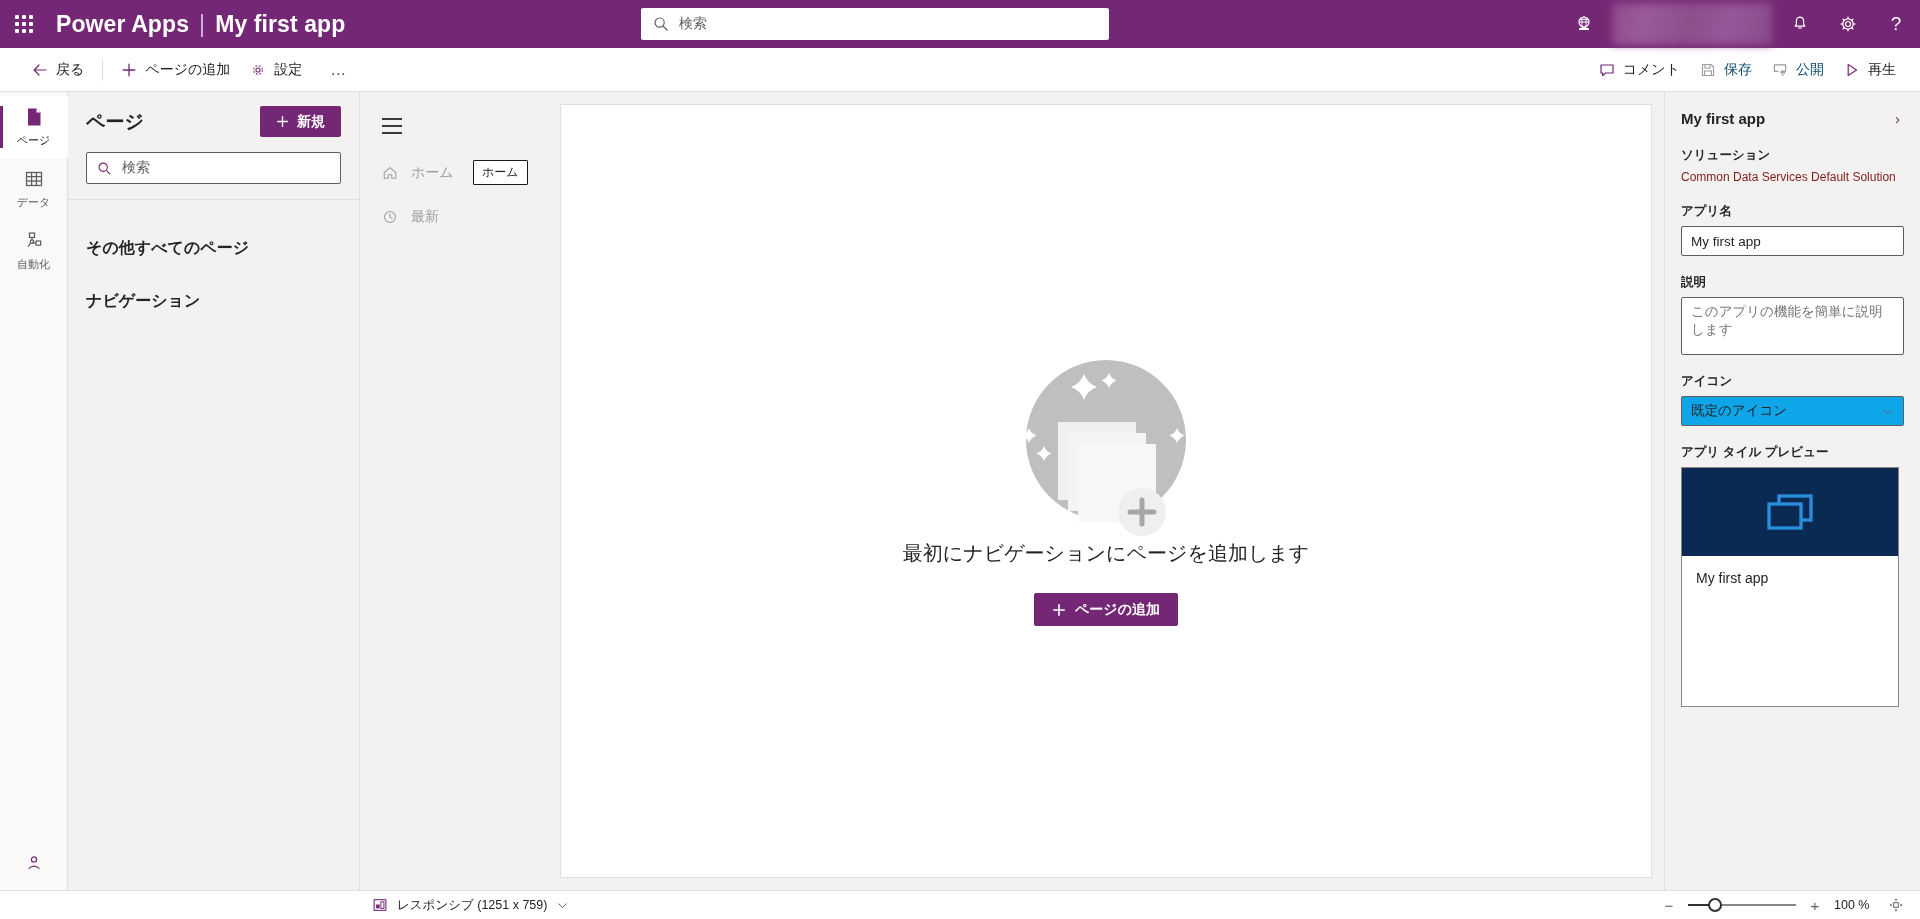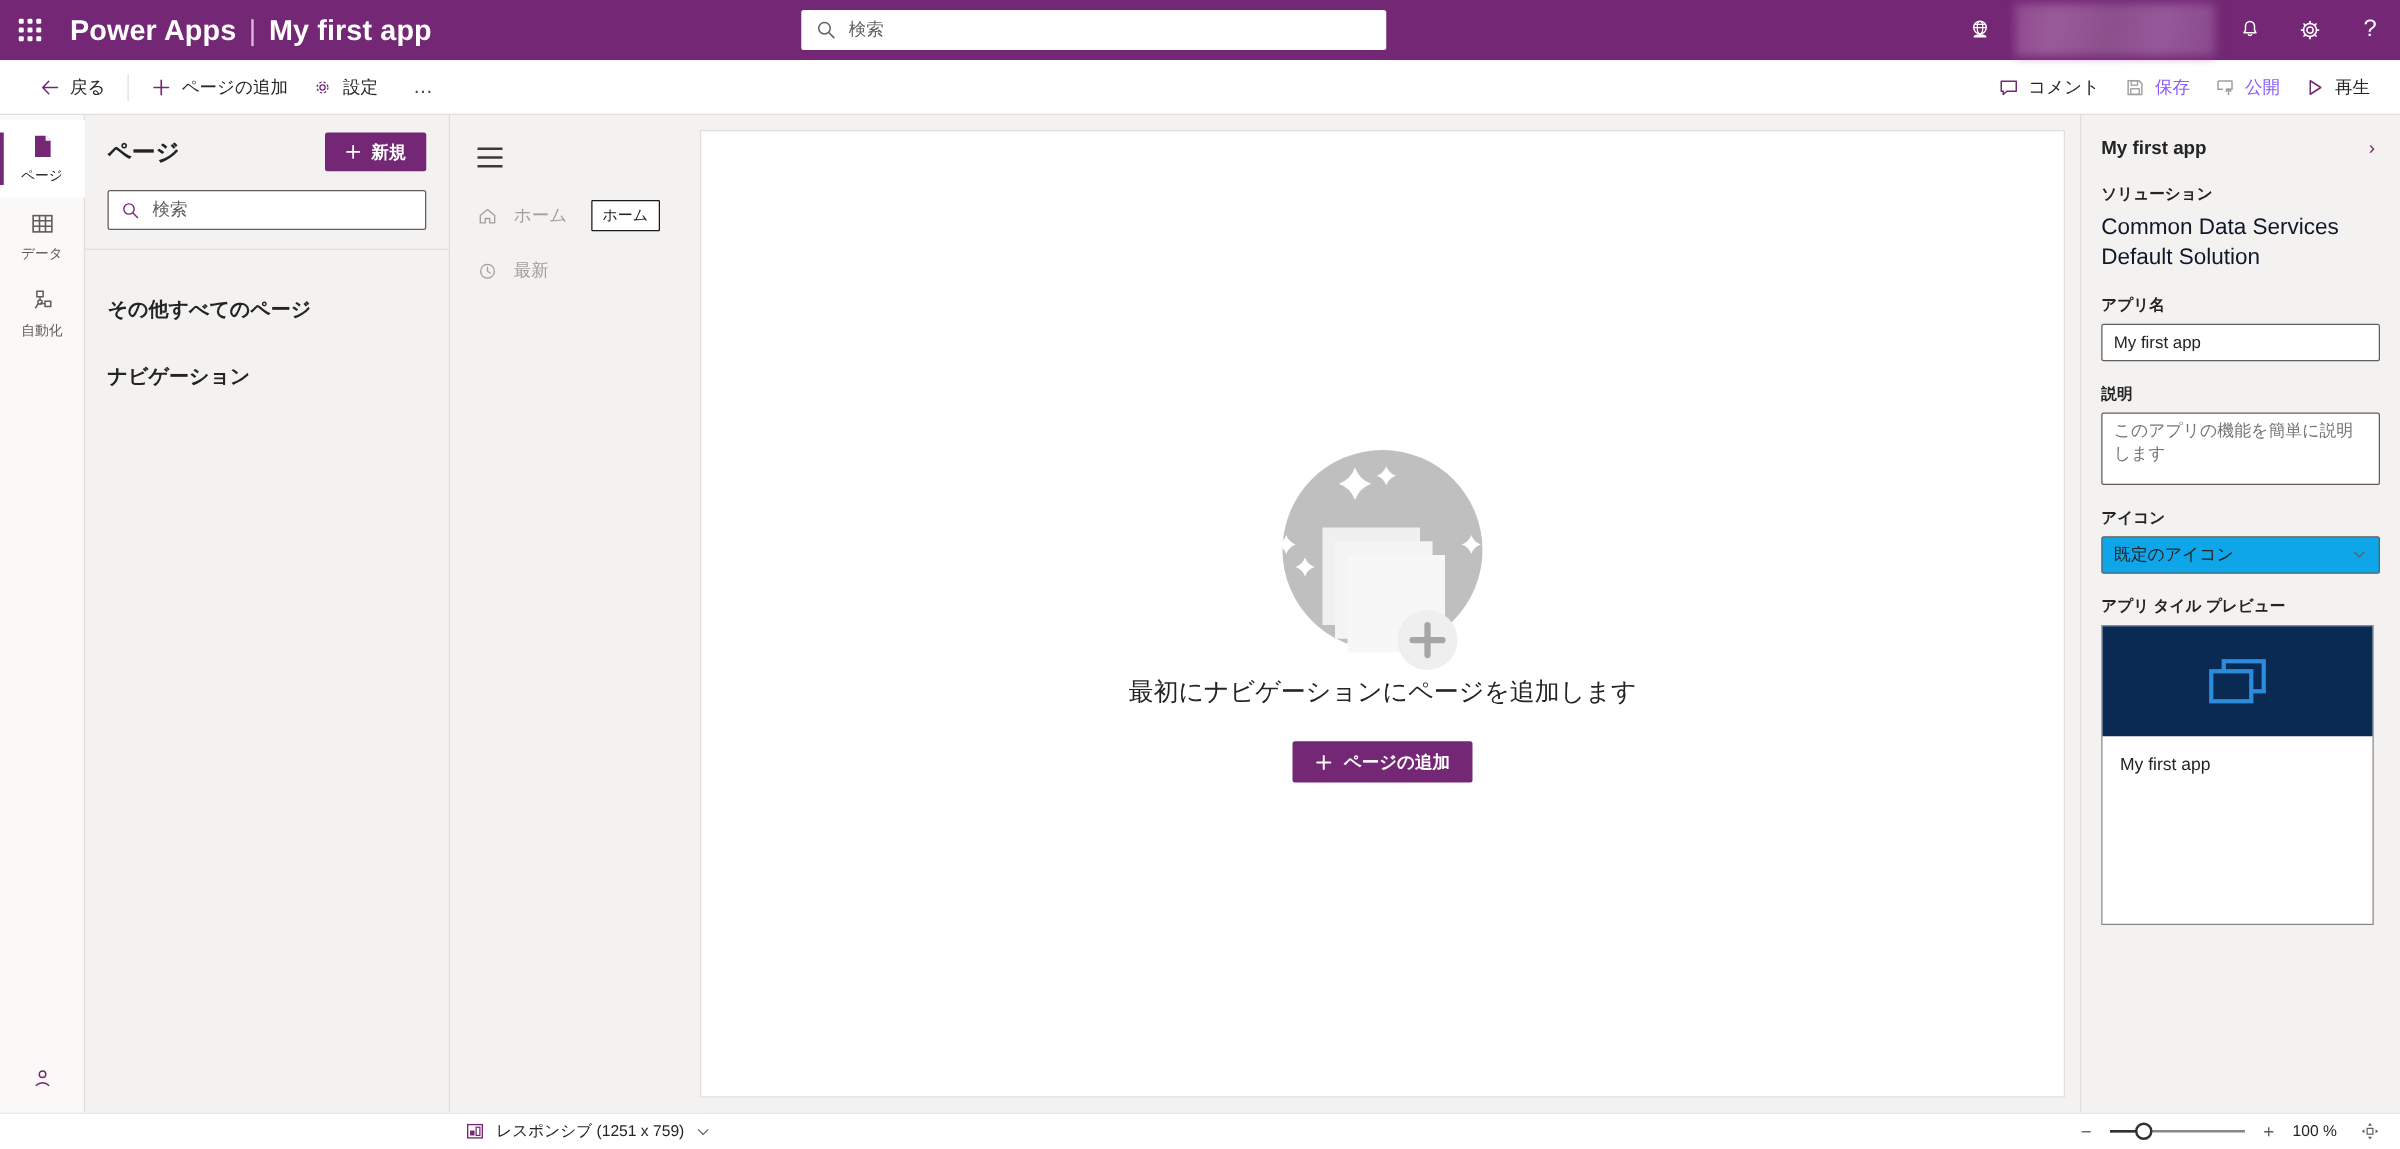--- a/index.html
+++ b/index.html
@@ -67,21 +67,21 @@
     border-bottom: 1px solid #e1dfdd;
     display: flex; align-items: center;
     padding: 0 14px 0 22px;
     font-size: 14px; color: #242424;
   }
   .cmd {
     display: flex; align-items: center; gap: 8px;
     height: 32px; padding: 0 10px; border-radius: 2px;
     cursor: pointer; white-space: nowrap;
   }
-  .cmd.disabled { color: #8b5cf6; cursor: default; }
+  .cmd.disabled { color: #0c4a6e; cursor: default; }
   .cmd-sep { width: 1px; height: 22px; background: #e1dfdd; margin: 0 8px; }
   .cmd-right { margin-left: auto; display: flex; }
   .ellipsis { letter-spacing: 2px; font-size: 16px; color: #484644; padding: 0 8px; }
 
   
   .body { flex: 1; display: flex; min-height: 0; }
 
   
   .rail {
     width: 68px; min-width: 68px;
@@ -189,21 +189,21 @@
     background: #f3f2f1;
     border-left: 1px solid #e1dfdd;
     padding: 16px 16px 0 16px;
     display: flex; flex-direction: column;
     overflow: hidden;
   }
   .props-head { display: flex; align-items: center; justify-content: space-between; }
   .props-title { font-size: 15px; font-weight: bold; color: #242424; }
   .chev-right { color: #742774; font-size: 15px; cursor: pointer; padding: 2px 4px; }
   .field-label { font-size: 12.5px; font-weight: bold; color: #242424; margin-top: 18px; }
-  .field-static { font-size: 18px; color: #0f172a; margin-top: 5px; line-height: 1.35; }
+  .field-static { font-size: 12px; color: #7f1d1d; margin-top: 5px; line-height: 1.35; }
   .field-input {
     margin-top: 6px; height: 30px; background: #ffffff;
     border: 1px solid #605e5c; border-radius: 2px;
     font-size: 13.5px; color: #242424;
     padding: 0 9px; width: 100%;
     font-family: inherit;
   }
   .field-textarea {
     margin-top: 6px; height: 58px; background: #ffffff;
     border: 1px solid #605e5c; border-radius: 2px;

